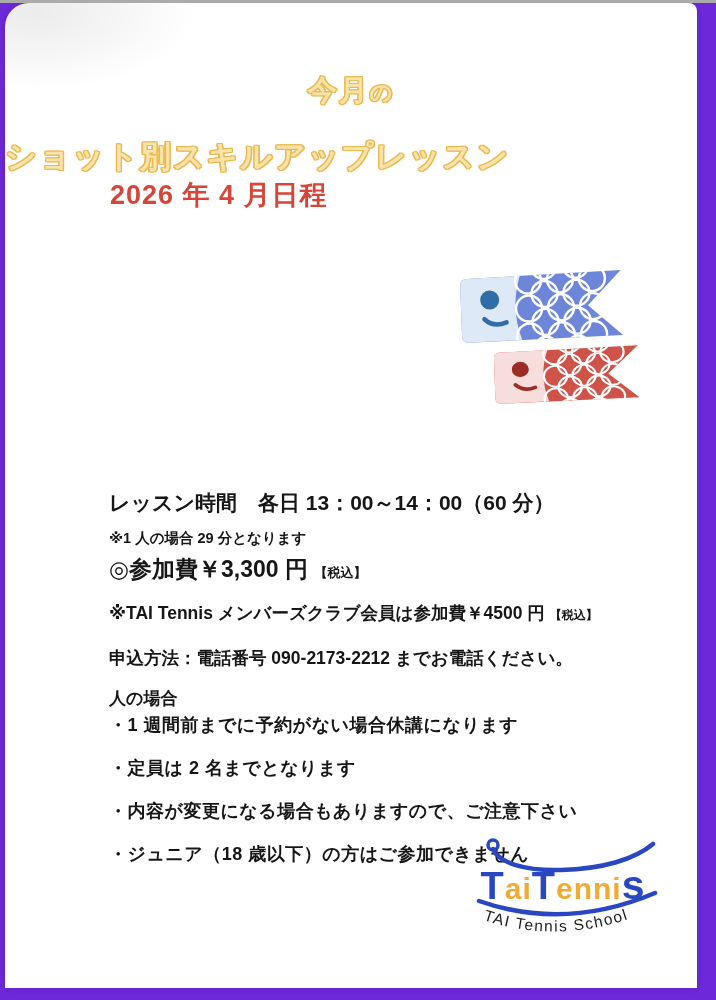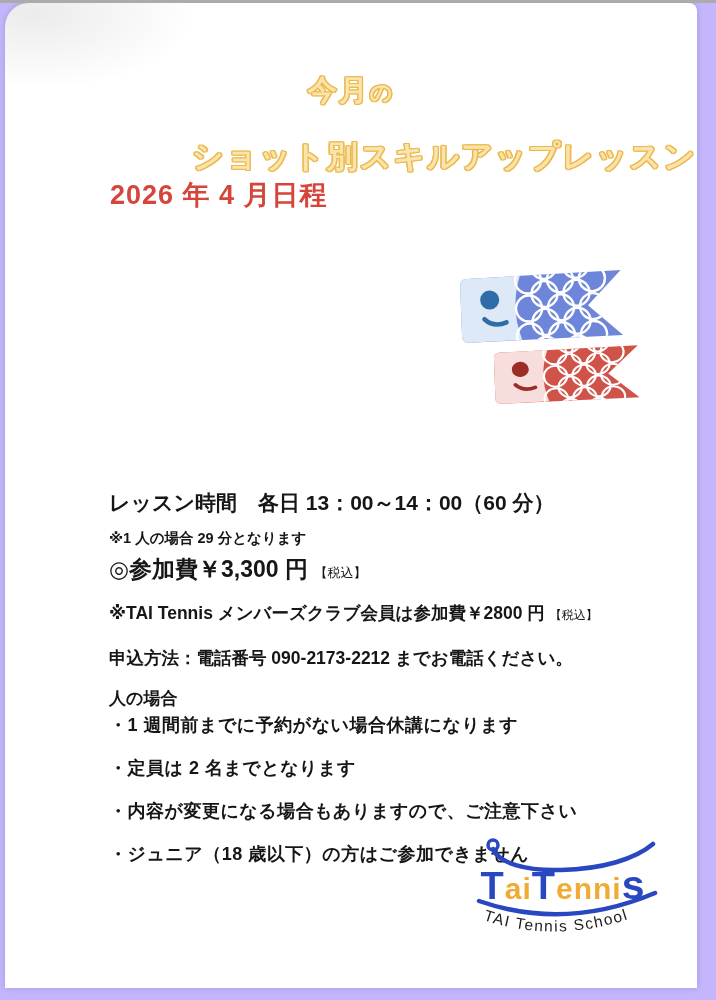--- a/index.html
+++ b/index.html
@@ -1,39 +1,39 @@
 <!DOCTYPE html>
 <html><head>
 <meta charset="utf-8">
 <style>
   html,body{margin:0;padding:0;background:#e9e9e9;}
   .stage{position:relative;width:716px;height:1000px;overflow:hidden;
-         background:#c4b5fd;font-family:"Liberation Sans","DejaVu Sans",sans-serif;}
+         background:#6d28d9;font-family:"Liberation Sans","DejaVu Sans",sans-serif;}
   .stage::before{content:"";position:absolute;left:0;top:0;width:716px;height:3px;
          background:#ababab;z-index:5;}
   .page{position:absolute;left:5px;top:3px;width:692px;height:985px;background:#ffffff;
          border-top-left-radius:24px;border-top-right-radius:8px;
          box-shadow:0 0 6px rgba(0,0,0,.15);}
   .page::before{content:"";position:absolute;left:0;top:0;width:260px;height:130px;
          border-top-left-radius:24px;
          background:radial-gradient(ellipse 230px 110px at 30px 10px,rgba(0,0,0,.08),transparent 70%);}
   .abs{position:absolute;white-space:nowrap;}
   .bold{font-weight:700;color:#161616;}
   .gold-outline{font-weight:700;color:#fbe3ac;letter-spacing:2px;
      text-shadow:-1.3px -1.3px 0 #eab94f,1.3px -1.3px 0 #eab94f,-1.3px 1.3px 0 #eab94f,
       1.3px 1.3px 0 #eab94f,-1.3px 0 0 #eab94f,1.3px 0 0 #eab94f,0 -1.3px 0 #eab94f,0 1.3px 0 #eab94f;}
   .title1{left:0;right:0;top:68px;text-align:center;font-size:29px;}
-  .title2{left:0;right:0;top:133px;text-align:right;font-size:31px;}
+  .title2{left:0;right:0;top:133px;text-align:left;font-size:31px;}
   .date-heading{left:105px;top:174px;font-size:27px;font-weight:700;color:#d5453a;letter-spacing:1px;}
   .schedule{left:131px;top:222px;font-size:24px;letter-spacing:1.5px;}
   .schedule .row{height:43px;line-height:43px;}
   .lesson-time{left:104px;top:486px;font-size:21px;}
   .solo-note{left:104px;top:526px;font-size:14.5px;}
   .fee{left:104px;top:551px;font-size:23px;}
-  .tax-small{font-size:13px;font-weight:400;}
+  .tax-small{font-size:13px;font-weight:700;}
   .member{left:104px;top:598px;font-size:17.5px;}
   .member .tax-small{font-size:12px;}
   .application{left:104px;top:643px;font-size:17.5px;}
   .notes-heading{left:104px;top:684px;font-size:17px;}
   .notes{left:104px;top:701px;font-size:18px;letter-spacing:.5px;}
   .notes .row{height:43px;line-height:43px;}
   .koi-blue{left:452px;top:269px;transform:rotate(-2.2deg);}
   .koi-red{left:486px;top:344px;transform:rotate(-2deg);}
   .logo{left:458px;top:834px;}
 </style>
@@ -111,21 +111,21 @@
       <circle cx="33" cy="26" r="9.5" fill="#9c2d26"></circle>
       <path d="M 27,45 Q 36,54 49,49" stroke="#9c2d26" stroke-width="4.5" fill="none" stroke-linecap="round"></path>
     </svg>
 
     <div class="abs lesson-time bold">レッスン時間　各日 13：00～14：00（60 分）</div>
 
     <div class="abs solo-note bold">※1 人の場合 29 分となります</div>
 
     <div class="abs fee bold"><span>◎参加費￥3,300 円</span> <span class="tax-small">【税込】</span></div>
 
-    <div class="abs member bold"><span>※TAI Tennis メンバーズクラブ会員は参加費￥2800 円</span> <span class="tax-small">【税込】</span></div>
+    <div class="abs member bold"><span>※TAI Tennis メンバーズクラブ会員は参加費￥4500 円</span> <span class="tax-small">【税込】</span></div>
 
     <div class="abs application bold">申込方法：電話番号 090-2173-2212 までお電話ください。</div>
 
     <div class="abs notes-heading bold">人の場合</div>
 
     <div class="abs notes bold">
       <div class="row">・1 週間前までに予約がない場合休講になります</div>
       <div class="row">・定員は 2 名までとなります</div>
       <div class="row">・内容が変更になる場合もありますので、ご注意下さい</div>
       <div class="row">・ジュニア（18 歳以下）の方はご参加できません</div>

